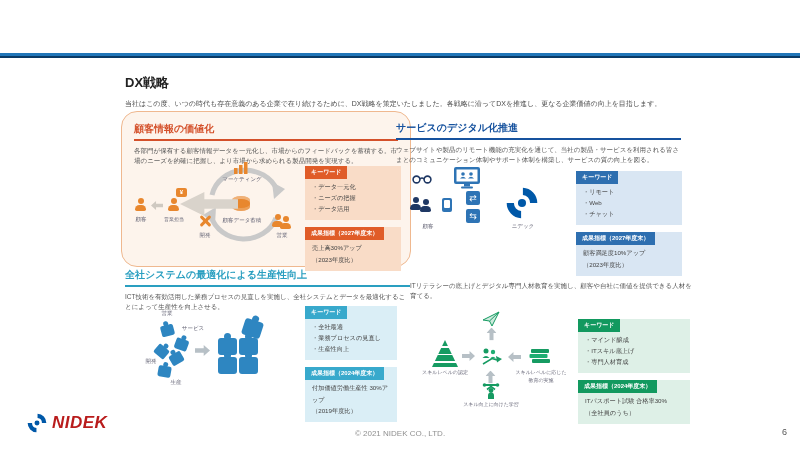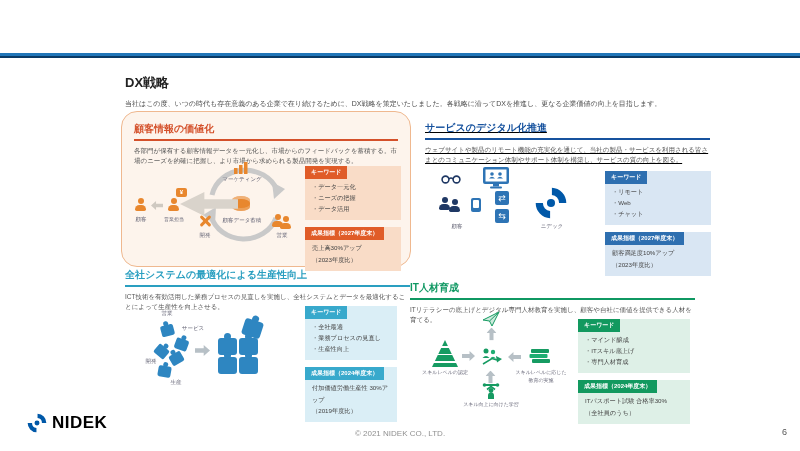--- a/index.html
+++ b/index.html
@@ -17,21 +17,21 @@
   .section-title { position:absolute; left:125px; top:63px; font-size:13px; font-weight:bold; color:#222; }
   .intro { position:absolute; left:125px; top:92px; width:640px; font-size:7px; color:#4a4a4a; }
 
   
   .quad { position:absolute; }
   .t-orange { --ac:#d4502a; --tag:#e05c28; --panel:#f9dcc7; }
   .t-blue   { --ac:#16529e; --tag:#2e6fb0; --panel:#d9e6f3; }
   .t-teal   { --ac:#2a9fc0; --tag:#38a9cc; --panel:#daeef6; }
   .t-green  { --ac:#0f9862; --tag:#12995f; --panel:#def0e7; }
   .q1 { left:121px; top:111px; width:290px; height:156px; border:1px solid #efb88f; border-radius:16px; background:#fdf4ec; padding:10px 12px; }
-  .q2 { left:425px; top:121px; width:285px; height:150px;text-decoration:underline; }
+  .q2 { left:396px; top:121px; width:285px; height:150px; }
   .q3 { left:125px; top:268px; width:285px; height:130px; }
   .q4 { left:410px; top:281px; width:285px; height:130px; }
   .qtitle { font-size:10px; font-weight:bold; color:var(--ac); border-bottom:2px solid var(--ac); padding-bottom:3px; margin:0 0 5px 0; }
   .qbody { font-size:6.5px; color:#555; line-height:1.6; margin:0; width:100%; }
 
   .side { position:absolute; }
   .q1 .side { left:183px; top:54px; width:96px; }
   .q2 .side { left:180px; top:50px; width:106px; }
   .q3 .side { left:180px; top:38px; width:92px; }
   .q4 .side { left:168px; top:38px; width:112px; }
@@ -80,21 +80,21 @@
   .books { position:absolute; width:18px; }
   .books div { height:3.5px; background:#169b62; border-radius:1px; margin-bottom:1.5px; }
   .books div:nth-child(2) { transform:translateX(-1.5px); background:#1fae72; }
   .books div:nth-child(3) { transform:translateX(1px); }
 
   
   .note { position:absolute; left:556px; top:399px; font-size:9px; color:#333; }
   .footer { position:absolute; left:0; right:0; top:429px; text-align:center; font-size:8px; color:#909090; }
   .page { position:absolute; right:13px; top:427px; font-size:9px; color:#555; }
   .logo { position:absolute; left:26px; top:412px; display:flex; align-items:center; gap:4px; }
-  .logo-text { font-size:17px; font-weight:bold; color:#000000; letter-spacing:.5px; }
+  .logo-text { font-size:17px; font-weight:bold; font-style:italic; color:#b91c1c; letter-spacing:.5px; }
 </style>
 </head>
 <body>
 
 <div class="slide">
 
   <div class="rule-blue"></div>
   <div class="rule-navy"></div>
   <h2 class="section-title">DX戦略</h2>
   <p class="intro">当社はこの度、いつの時代も存在意義のある企業で在り続けるために、DX戦略を策定いたしました。各戦略に沿ってDXを推進し、更なる企業価値の向上を目指します。</p>
@@ -221,21 +221,20 @@
       </div>
       <div class="panel">
         <span class="tag">成果指標（2024年度末）</span>
         <div class="pitem">付加価値労働生産性 30%アップ</div>
         <div class="pitem">（2019年度比）</div>
       </div>
     </div>
   </section>
 
   <section class="quad q4 t-green">
-    <h3 class="qtitle">IT人材育成</h3>
     <p class="qbody">ITリテラシーの底上げとデジタル専門人材教育を実施し、顧客や自社に価値を提供できる人材を育てる。</p>
     <div class="diagram">
       <svg class="abs" style="left:62px;top:0px" width="18" height="16" viewBox="0 0 18 16">
         <path d="M1 9 L17 1 L10 15 L7.5 10 Z" fill="#cdeadd" stroke="#169b62" stroke-width="1"></path>
         <path d="M7.5 10 L17 1" stroke="#169b62" stroke-width="1" fill="none"></path>
       </svg>
       <span class="ba up cool" style="left:65px;top:18px;width:13px;height:10px"></span>
       <span class="pyr" style="left:12px;top:29px"></span>
       <span class="dlabel" style="left:-2px;top:58px;width:54px;font-size:5px">スキルレベルの認定</span>
       <span class="ba right cool" style="left:42px;top:40px;width:13px;height:10px"></span>

